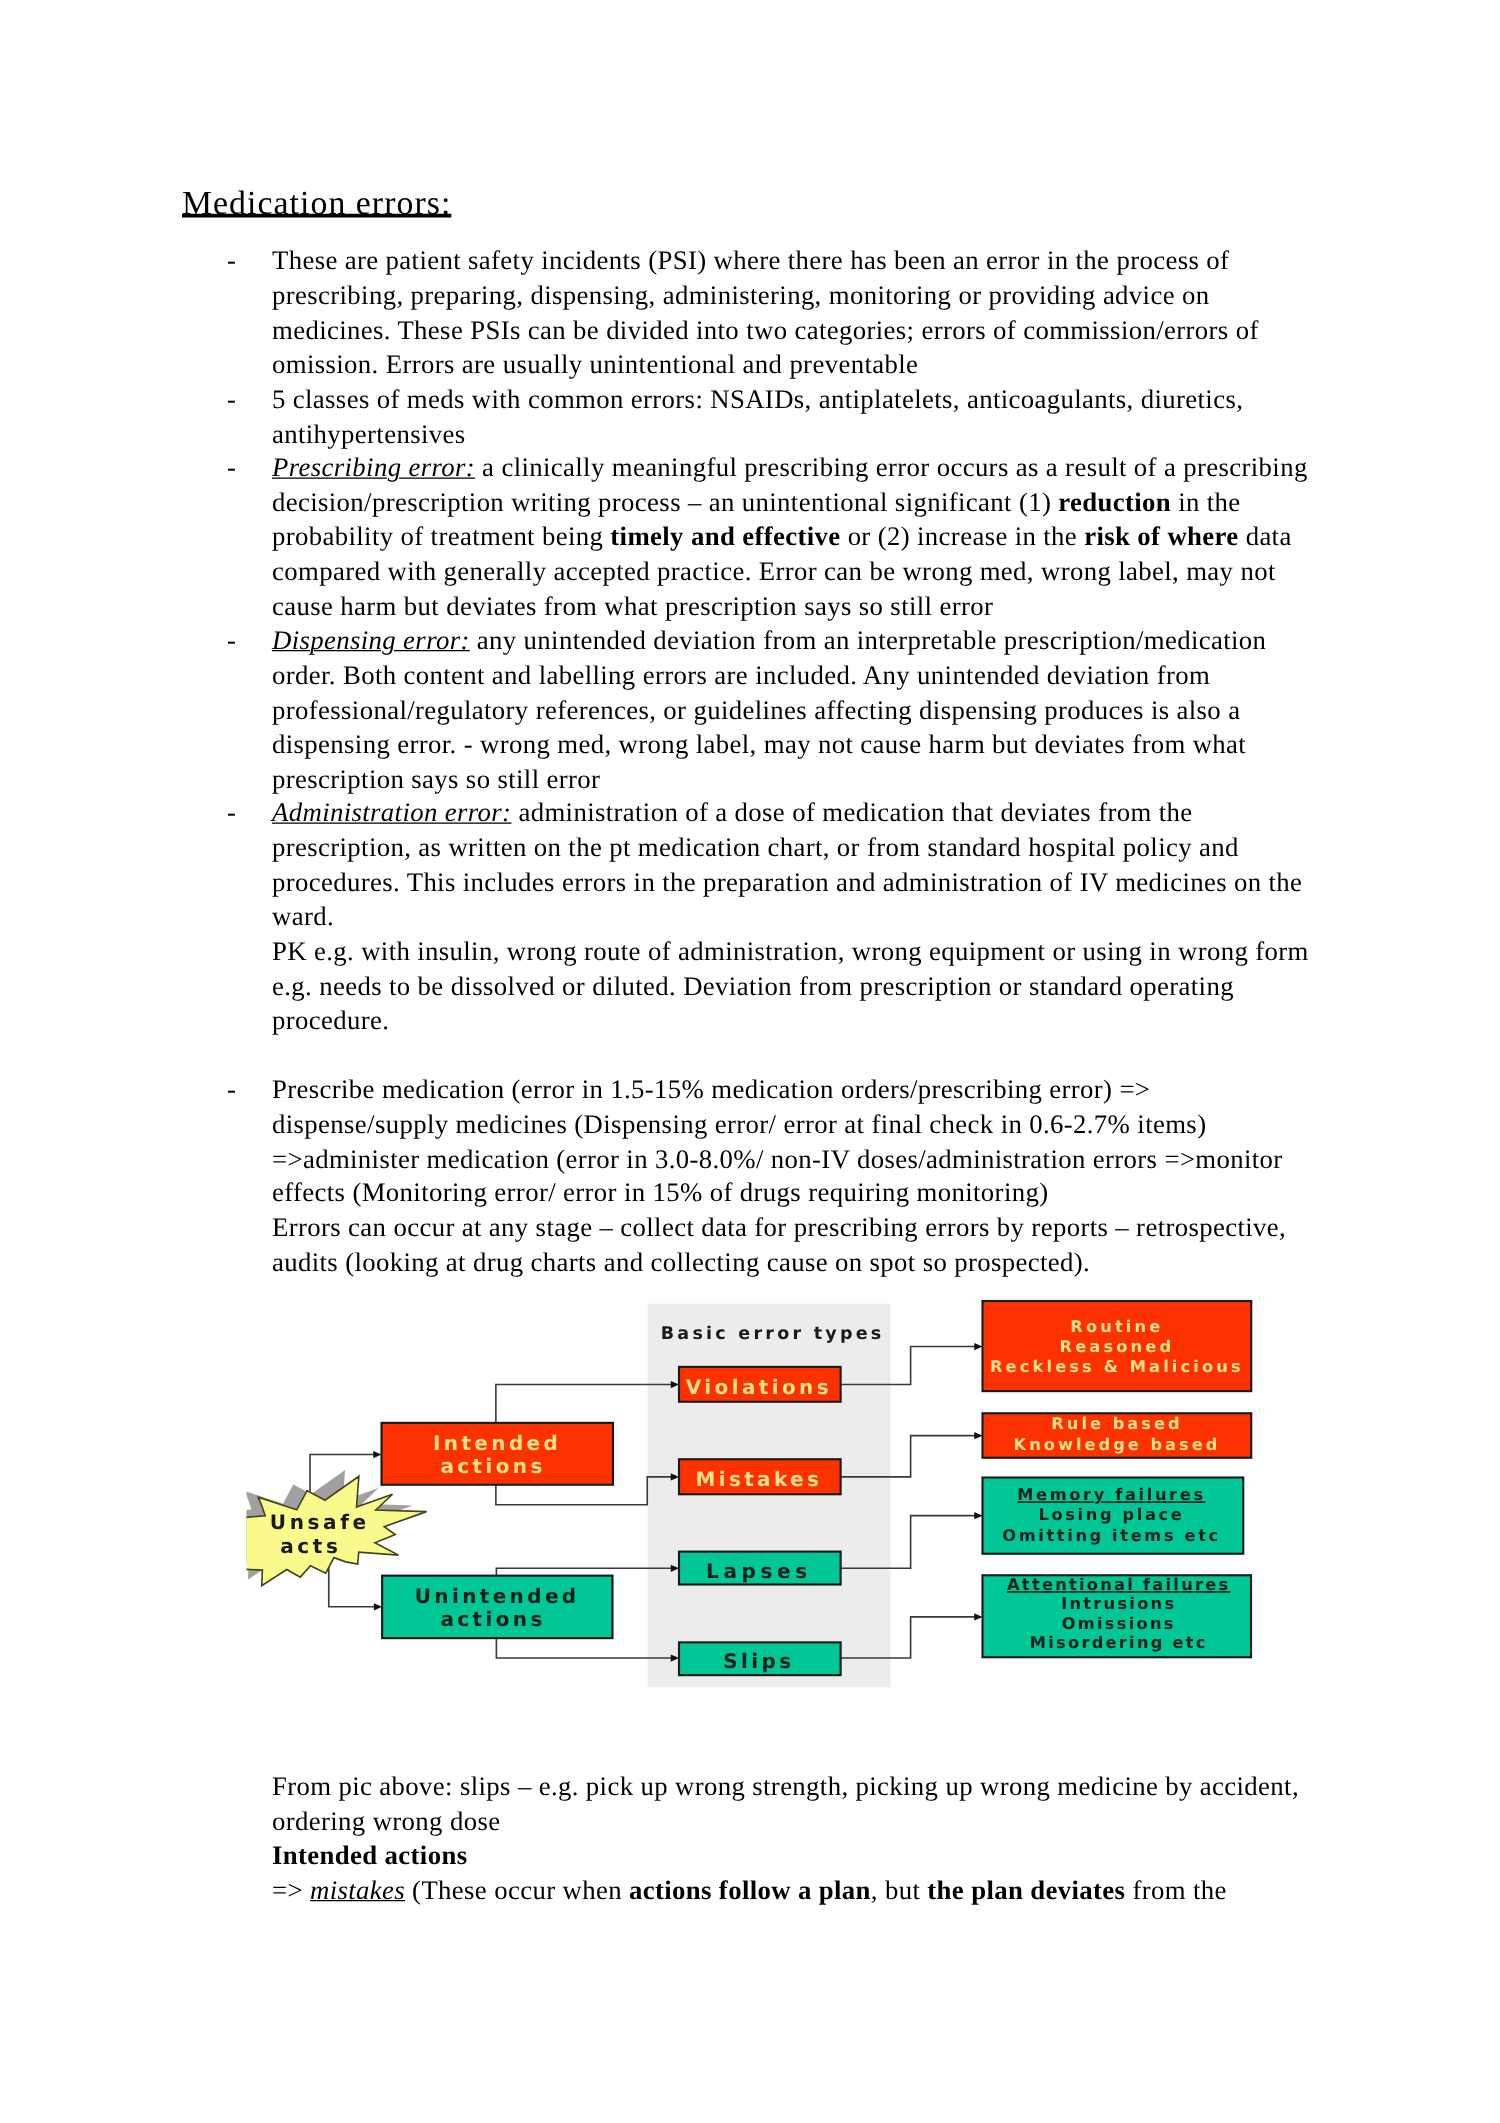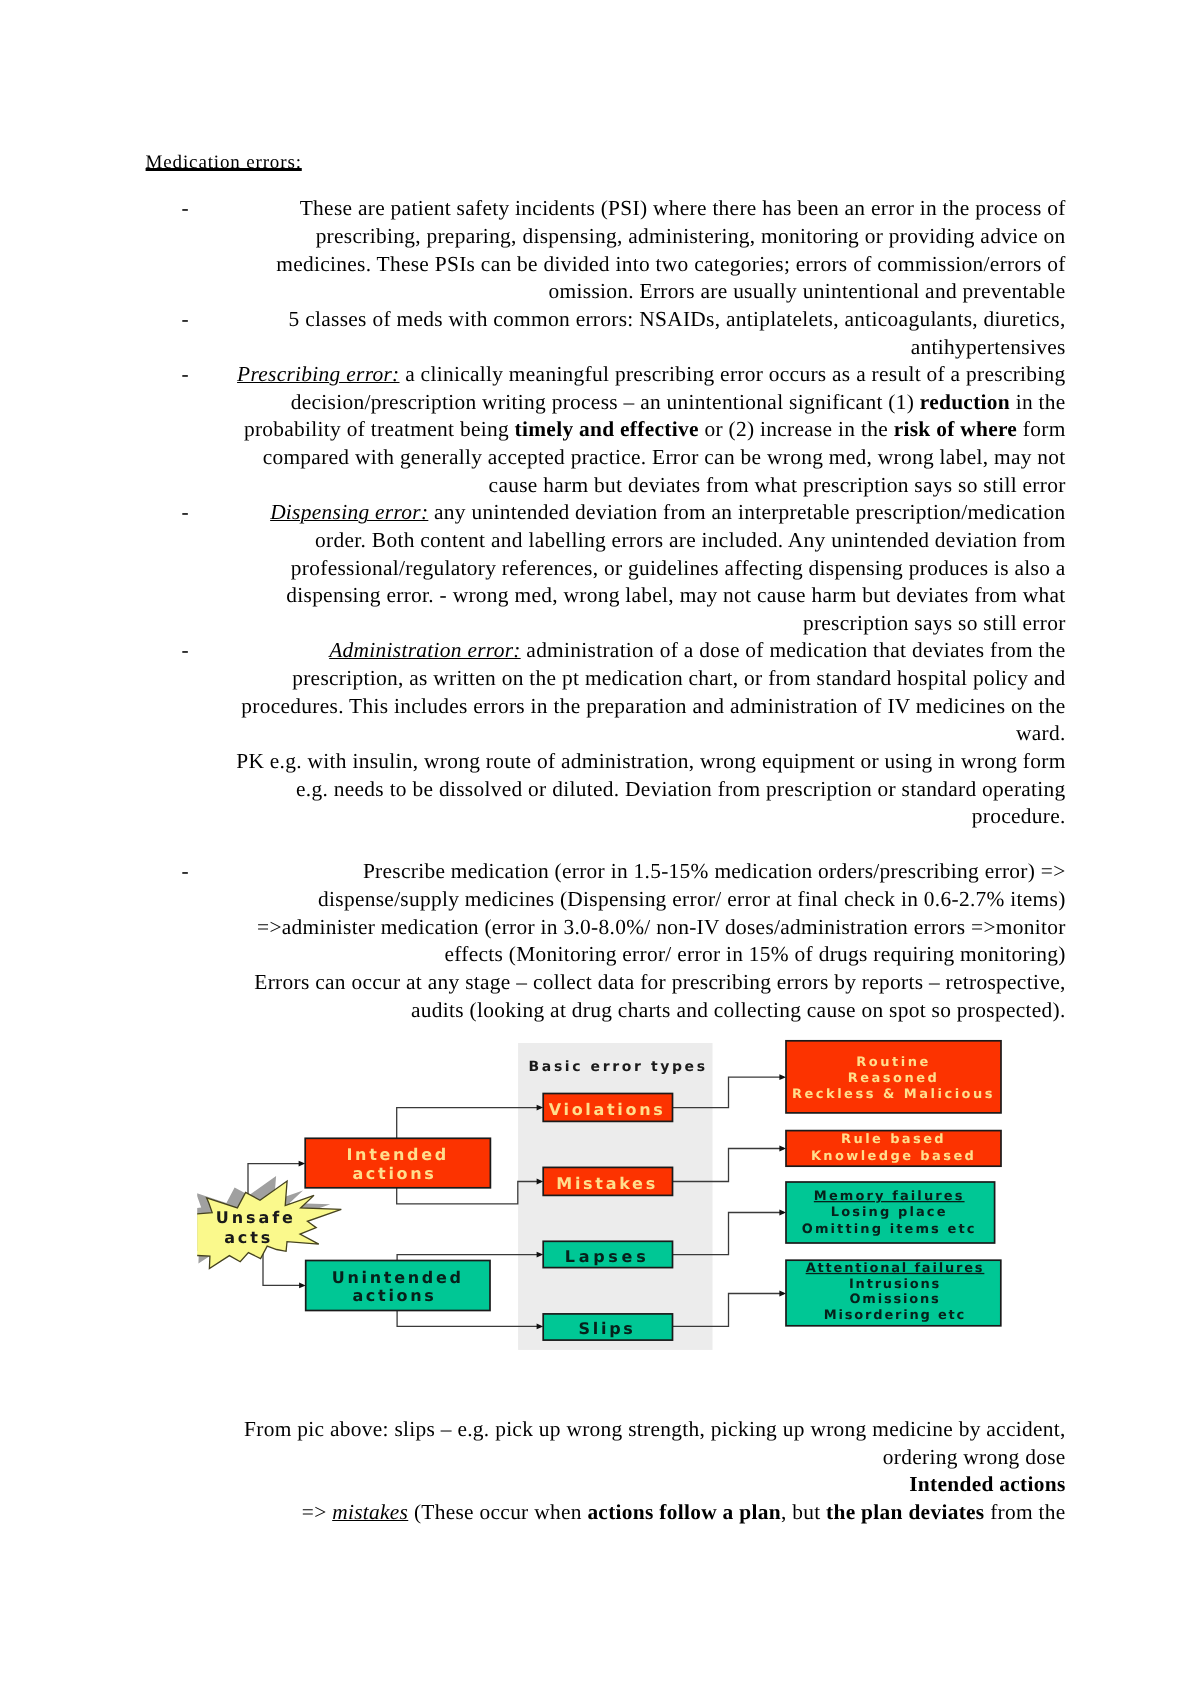--- a/index.html
+++ b/index.html
@@ -1,26 +1,26 @@
 <!DOCTYPE html>
 <html><head>
 <meta charset="utf-8">
 <style>
   html,body{margin:0;padding:0;background:#ffffff;}
   body{width:1200px;height:1698px;font-family:"Liberation Serif",serif;color:#000000;
        text-rendering:geometricPrecision;-webkit-font-smoothing:antialiased;}
   .page{position:relative;width:1200px;height:1698px;overflow:hidden;background:#fff;}
   .doc{position:absolute;left:145.6px;top:148.5px;width:920px;}
-  .title{font-size:19px;font-weight:400;text-decoration:underline;text-decoration-thickness:2.8px;text-underline-offset:0px;text-decoration-skip-ink:none;letter-spacing:0.85px;
+  .title{font-size:27px;font-weight:400;text-decoration:underline;text-decoration-thickness:2.8px;text-underline-offset:0px;text-decoration-skip-ink:none;letter-spacing:0.85px;
          line-height:27.6px;margin:0 0 19.3px 0;white-space:nowrap;}
   .blk{position:relative;font-size:21.4px;line-height:27.62px;letter-spacing:0.3px;}
   .bul{padding-left:72px;}
   .ind{padding-left:72px;}
   .dash{position:absolute;left:36px;}
-  .ln{white-space:nowrap;text-align:right;}
+  .ln{white-space:nowrap;}
   .u{text-decoration:underline;text-decoration-thickness:1px;text-underline-offset:0.5px;font-style:italic;}
   .b{font-weight:700;}
   .gap{height:27.62px;}
   .fig{position:absolute;left:196px;top:1034px;}
   .fig text{font-family:"DejaVu Sans",sans-serif;font-weight:700;}
   .imgspace{height:392px;}
 </style>
 </head>
 <body>
 
@@ -36,21 +36,21 @@
 </div>
 <div class="blk bul">
 <span class="dash">-</span>
 <div class="ln"><span>5 classes of meds with common errors: NSAIDs, antiplatelets, anticoagulants, diuretics,</span></div>
 <div class="ln"><span>antihypertensives</span></div>
 </div>
 <div class="blk bul">
 <span class="dash">-</span>
 <div class="ln"><span class="u">Prescribing error:</span><span> a clinically meaningful prescribing error occurs as a result of a prescribing</span></div>
 <div class="ln"><span>decision/prescription writing process – an unintentional significant (1) </span><span class="b">reduction</span><span> in the</span></div>
-<div class="ln"><span>probability of treatment being </span><span class="b">timely and effective</span><span> or (2) increase in the </span><span class="b">risk of where</span><span> form</span></div>
+<div class="ln"><span>probability of treatment being </span><span class="b">timely and effective</span><span> or (2) increase in the </span><span class="b">risk of where</span><span> data</span></div>
 <div class="ln"><span>compared with generally accepted practice. Error can be wrong med, wrong label, may not</span></div>
 <div class="ln"><span>cause harm but deviates from what prescription says so still error</span></div>
 </div>
 <div class="blk bul">
 <span class="dash">-</span>
 <div class="ln"><span class="u">Dispensing error:</span><span> any unintended deviation from an interpretable prescription/medication</span></div>
 <div class="ln"><span>order. Both content and labelling errors are included. Any unintended deviation from</span></div>
 <div class="ln"><span>professional/regulatory references, or guidelines affecting dispensing produces is also a</span></div>
 <div class="ln"><span>dispensing error. - wrong med, wrong label, may not cause harm but deviates from what</span></div>
 <div class="ln"><span>prescription says so still error</span></div>

